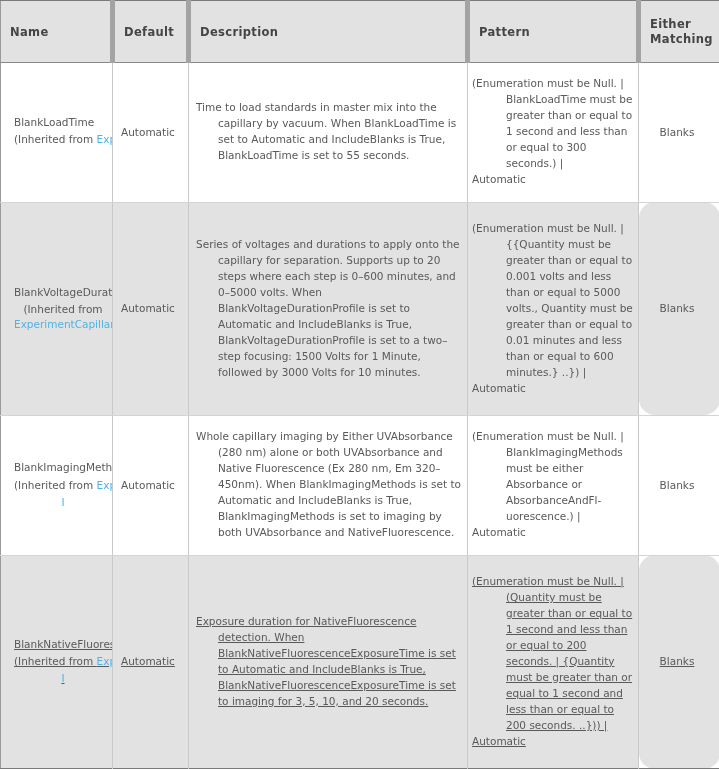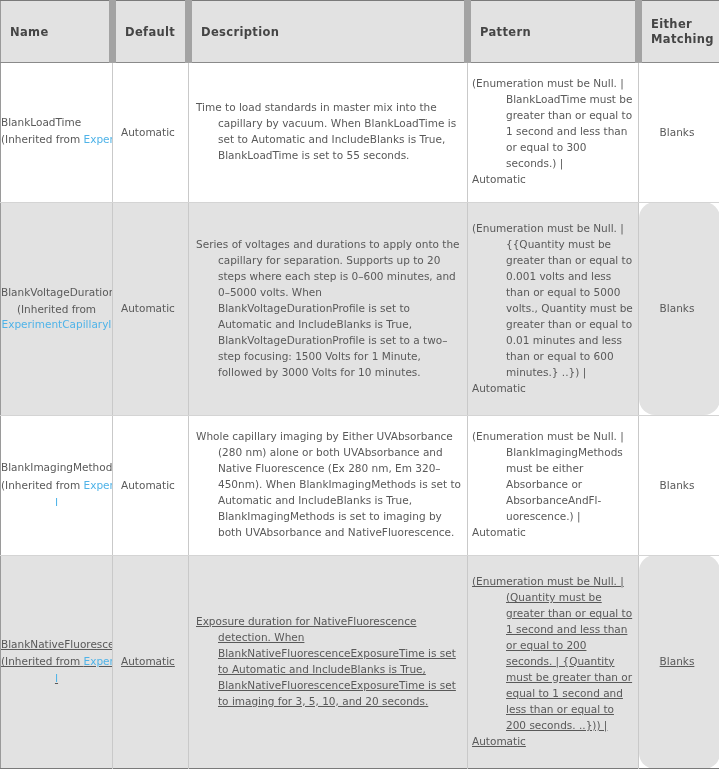--- a/index.html
+++ b/index.html
@@ -28,21 +28,21 @@
 
   .options-table col.c-name     { width: 112px; }
   .options-table col.c-default  { width: 76px; }
   .options-table col.c-desc     { width: 279px; }
   .options-table col.c-pattern  { width: 171px; }
   .options-table col.c-index    { width: 81px; }
 
   thead th {
     background: #e2e2e2;
     border-bottom: 1.5px solid #8a8a8a;
-    border-right: 7px solid #a3a3a3;
+    border-right: 5px solid #a3a3a3;
     color: #454545;
     font-size: 11.5px;
     font-weight: bold;
     letter-spacing: 0.35px;
     text-align: left;
     vertical-align: middle;
     padding: 8px 9px 8px 9px;
     height: 62px;
     box-sizing: border-box;
   }
@@ -67,21 +67,21 @@
     overflow: hidden;
   }
   tbody td:last-child { border-right: none; }
   tbody tr:last-child td { border-bottom: none; text-decoration: underline; }
 
   tbody tr.row-odd  td { background: #ffffff; }
   tbody tr.row-even td { background: #e2e2e2; }
 
   
   td.cell-name {
-    padding-left: 0;
+    padding-left: 13px;
     padding-right: 0;
     white-space: normal;
     overflow: hidden;
   }
   td.cell-name .name-main {
     display: block;
     white-space: nowrap;
     text-align: left;
   }
   td.cell-name .name-main.wrapped {

